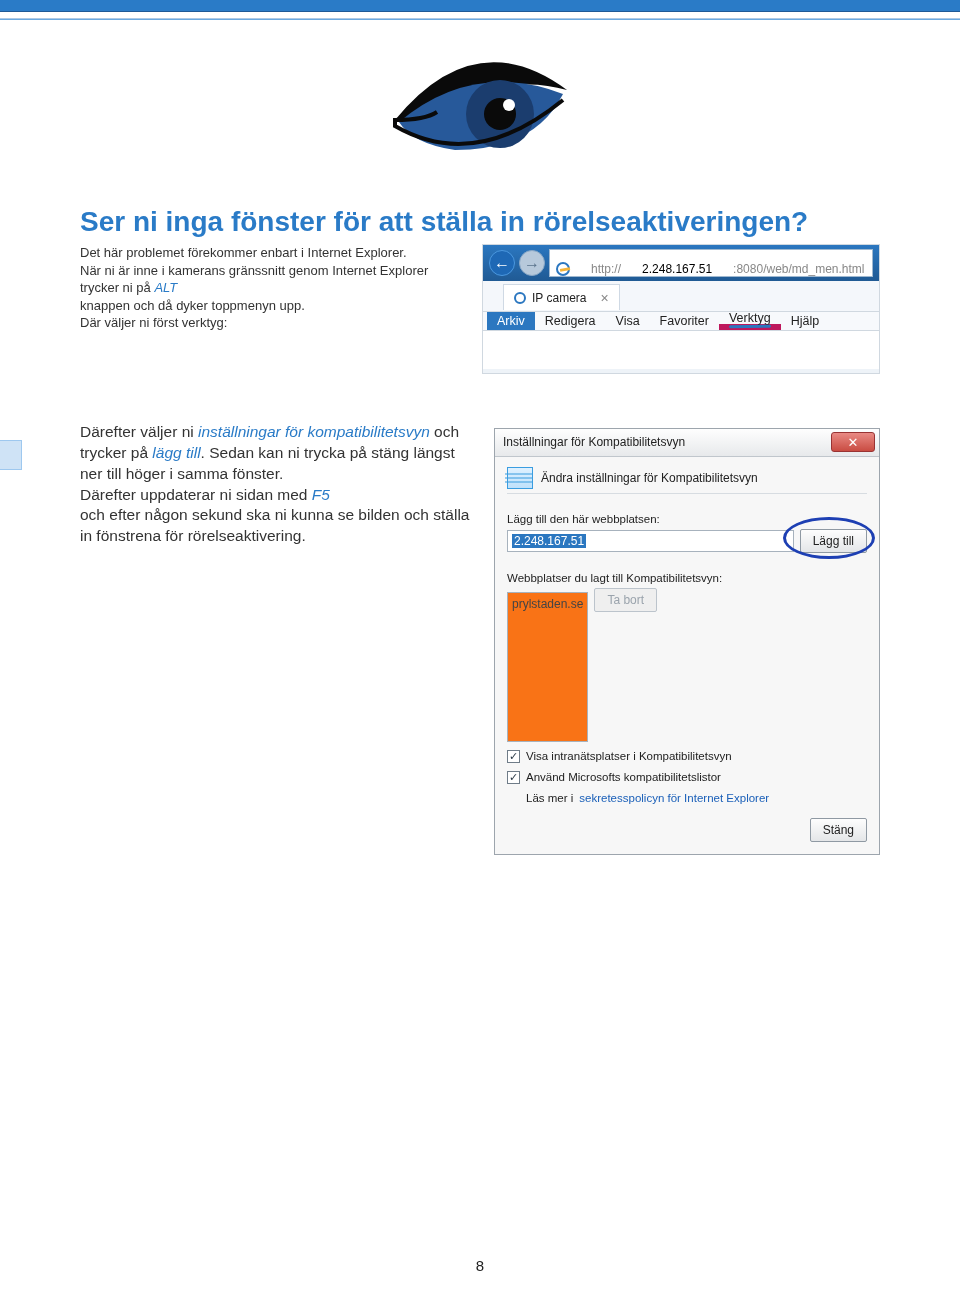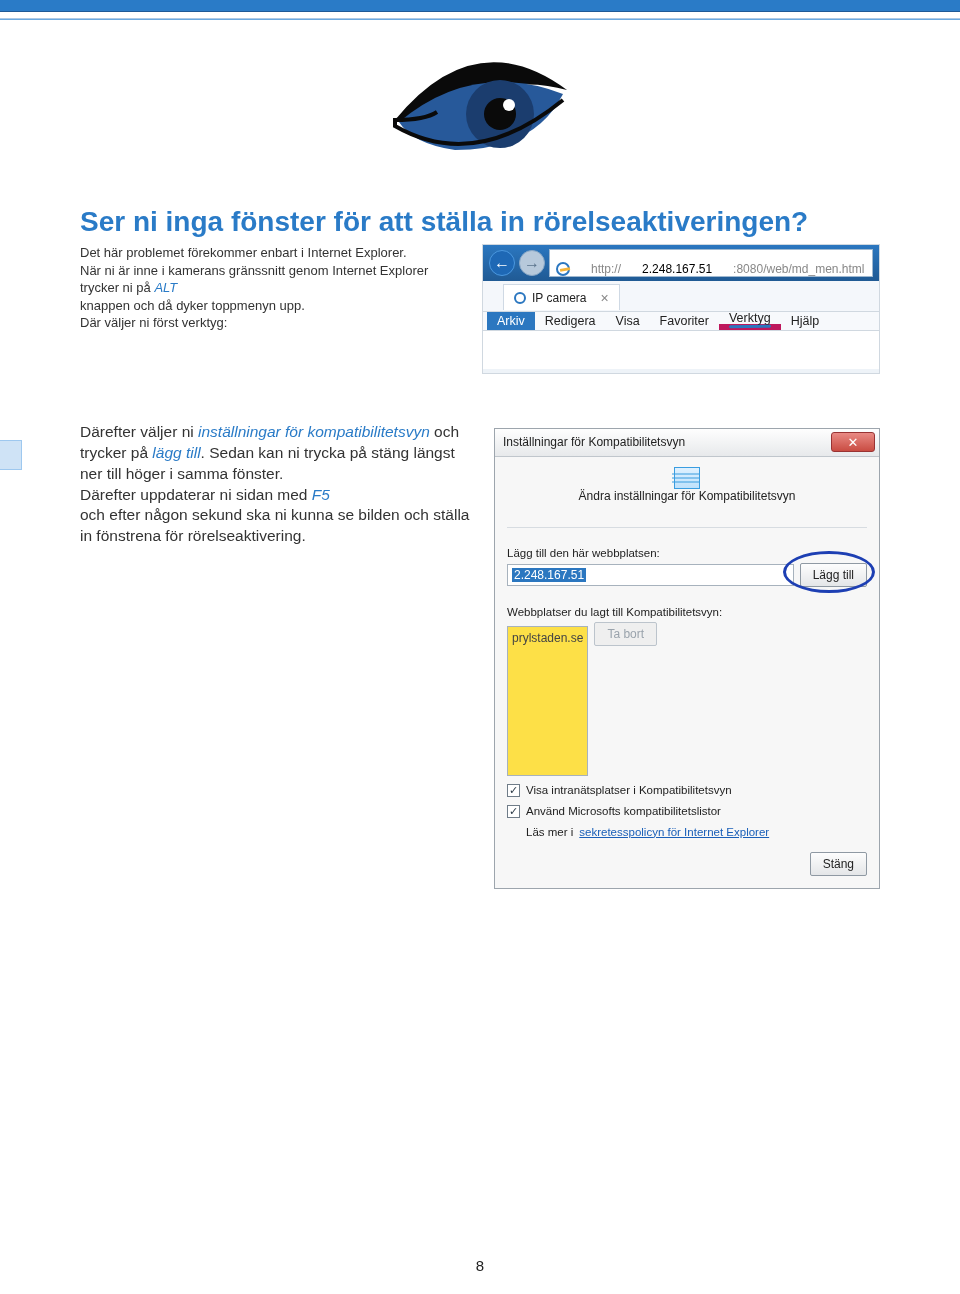--- a/index.html
+++ b/index.html
@@ -206,24 +206,23 @@
     background: linear-gradient(#e98a84, #c94c42);
     border: 1px solid #933;
     border-radius: 3px;
     color: #fff;
     display: flex; align-items: center; justify-content: center;
     margin-right: 4px;
     font-size: 13px;
   }
   .compat-body { padding: 10px 12px 12px 12px; background: #f7f7f7; }
   .compat-head {
-    display: flex; align-items: center; gap: 0;
-    padding-bottom: 24px;
+    display: flex; align-items: center; gap: 8px;
+    padding-bottom: 4px;
     border-bottom: 1px solid #d7dce1;
-    flex-direction: column;
   }
   .compat-icon {
     width: 26px; height: 22px;
     border: 1.5px solid #3a9de0;
     background: linear-gradient(#dff1ff, #bfe1fb);
     position: relative;
   }
   .compat-icon::before {
     content: "";
     position: absolute;
@@ -264,35 +263,35 @@
     right: -8px;
     top: -12px;
     width: 92px; height: 42px;
     border: 3px solid #1d3fb3;
     border-radius: 50%;
     pointer-events: none;
   }
   .listbox {
     height: 150px;
     border: 1px solid #a7b2bd;
-    background: #fde047;
+    background: #f97316;
     margin-top: 4px;
     padding: 4px;
     font-size: 12px;
     color: #444;
   }
   .chk-row { display: flex; align-items: center; gap: 6px; margin-top: 8px; font-size: 11.5px; }
   .chk {
     width: 13px; height: 13px;
     border: 1px solid #6f7c88;
     background: #fff;
     display: inline-flex; align-items: center; justify-content: center;
     font-size: 11px; color: #2b3946; line-height: 1;
   }
-  .link { color: #1a5fb8; text-decoration: underline; }
+  .link { color: #1a5fb8; }
   .btn-row-end { display: flex; justify-content: flex-end; margin-top: 14px; }
 
   .page-num {
     position: absolute;
     bottom: 20px;
     width: 100%;
     text-align: center;
     font-size: 15px;
     color: #222;
   }

